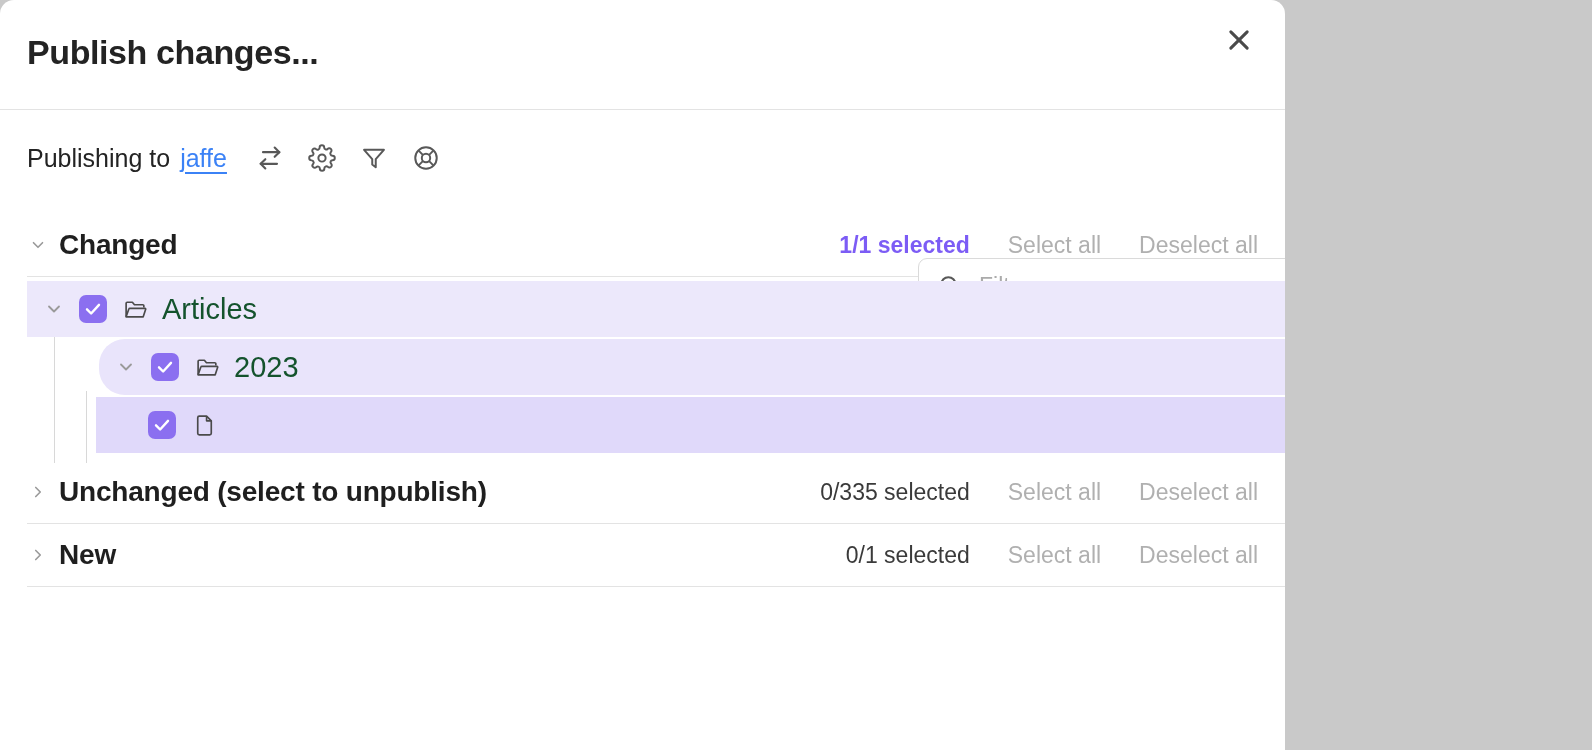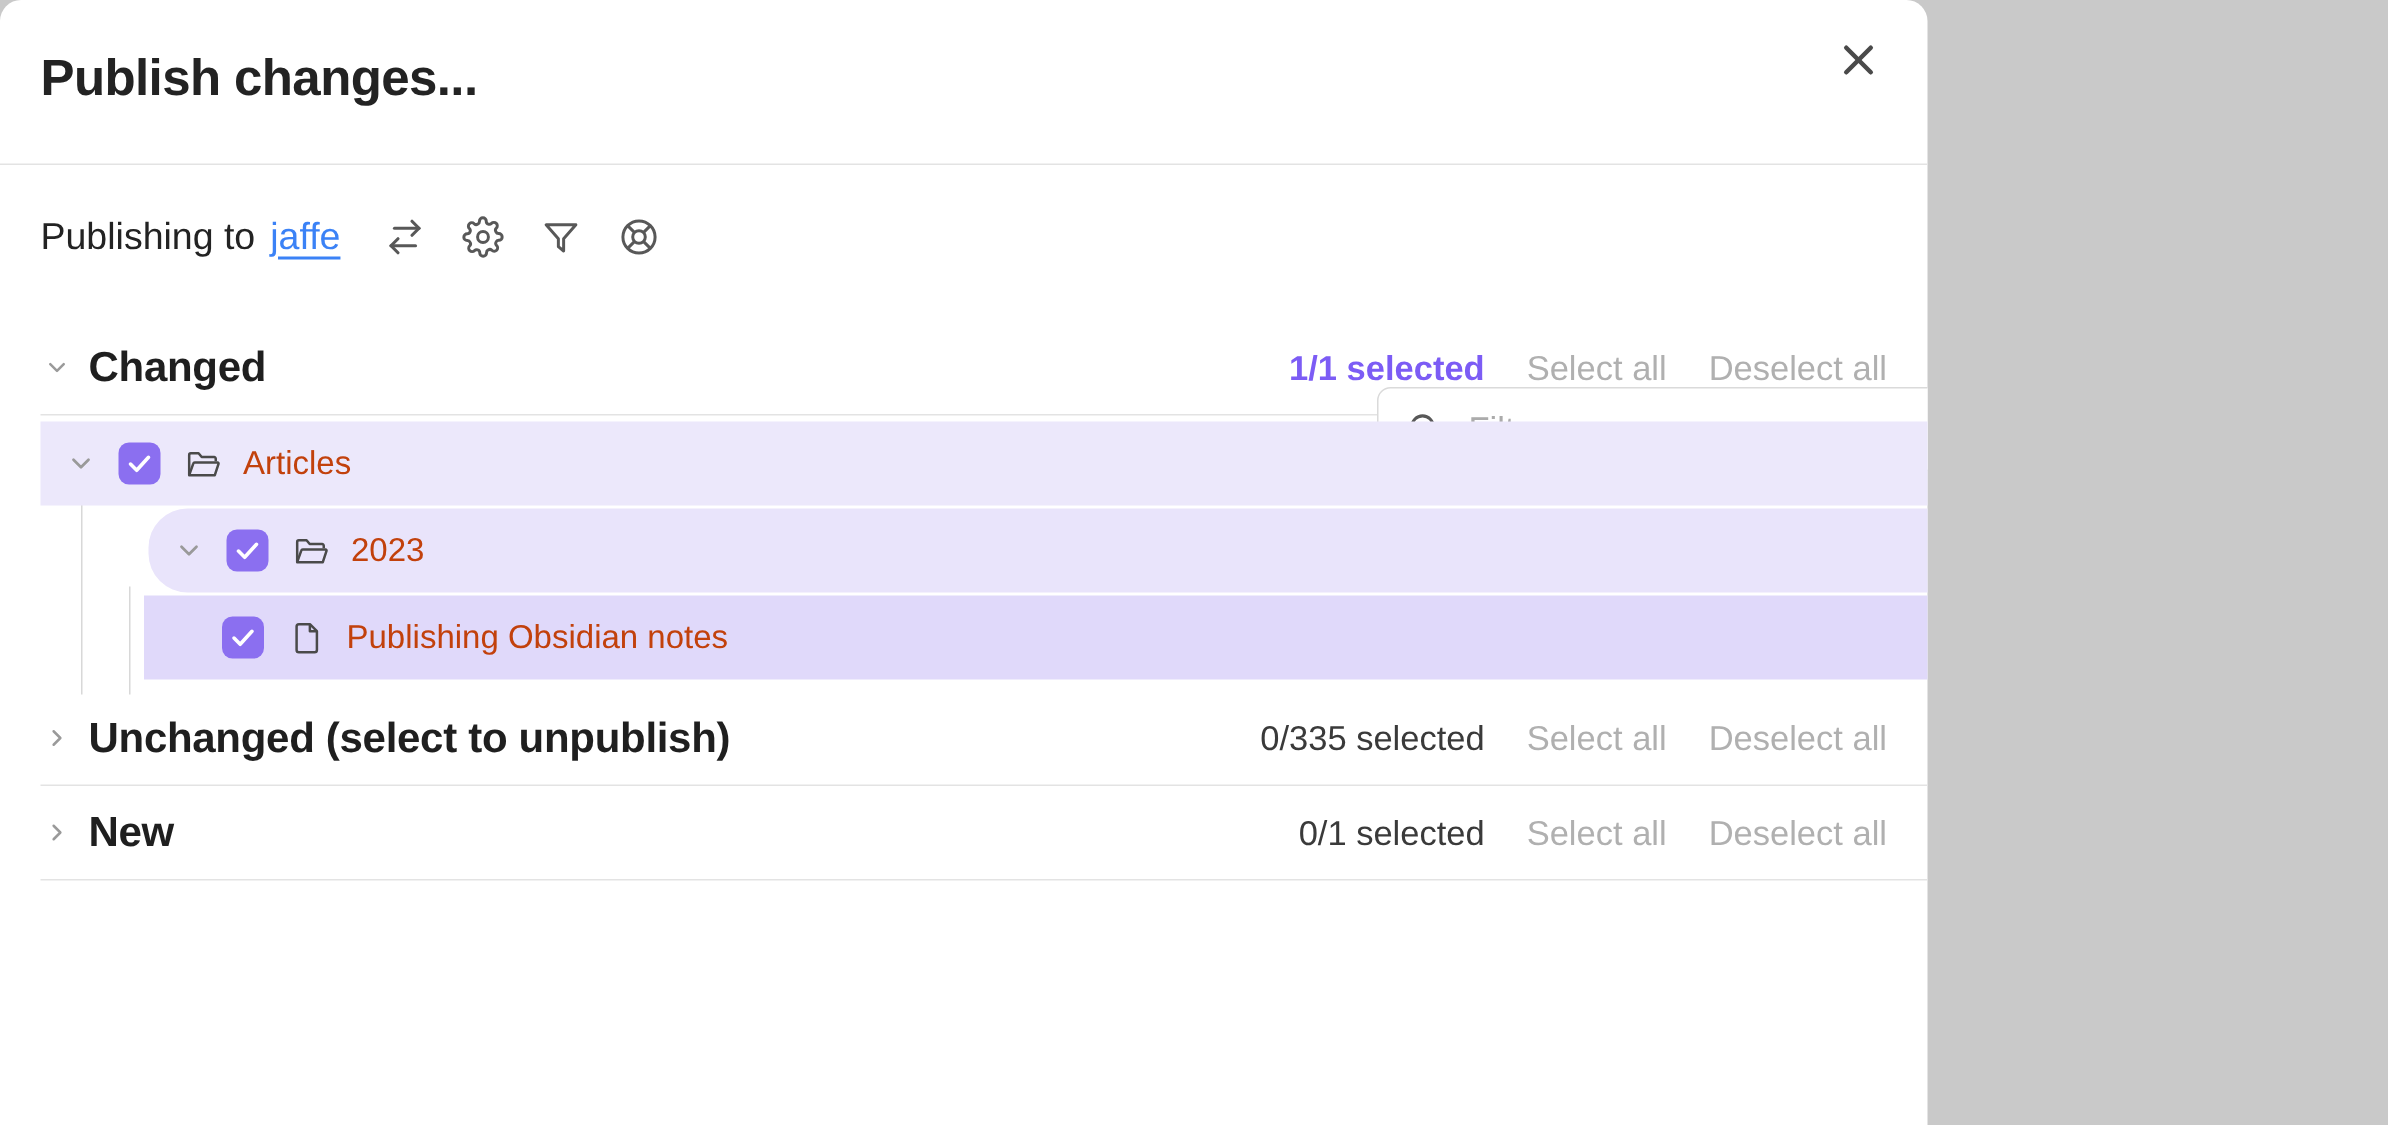--- a/index.html
+++ b/index.html
@@ -161,21 +161,21 @@
   }
   .section-actions {
     margin-left: auto;
     display: flex;
     align-items: flex-start;
     gap: 28px;
     font-size: 23px;
   }
   .sel-count { font-weight: bold; color: #7c5cf5; }
   .sel-count.plain { font-weight: normal; color: #3a3a3a; }
-  .sel-link { color: #b0b0b0; cursor: pointer; }
+  .sel-link { color: #b0b0b0; cursor: pointer; margin-left: 10px; }
 
   .divider {
     height: 1px;
     background: #e3e3e3;
     margin: 0 27px 0 27px;
     width: 1510px;
   }
 
   
   .tree { position: relative; padding: 4px 0 6px 0; }
@@ -222,22 +222,22 @@
   }
   .node-icon {
     margin-left: 16px;
     display: flex;
     align-items: center;
     color: #4a4a4a;
     flex-shrink: 0;
   }
   .node-label {
     margin-left: 14px;
-    font-size: 22px;
-    color: #c2410c;
+    font-size: 29px;
+    color: #14532d;
   }
   .row-right {
     margin-left: auto;
     display: flex;
     align-items: center;
     gap: 26px;
     padding-right: 20px;
   }
   .status-changed { font-size: 23px; color: #8b6ff0; }
   .diff-icon { display: flex; align-items: center; color: #555; cursor: pointer; }
@@ -373,21 +373,20 @@
         <svg width="18" height="18" viewBox="0 0 24 24" fill="none" stroke="#ffffff" stroke-width="3.2" stroke-linecap="round" stroke-linejoin="round">
             <polyline points="4 12.5 9.5 18 20 6.5"></polyline>
           </svg>
       </span>
       <span class="node-icon">
         <svg width="25" height="25" viewBox="0 0 24 24" fill="none" stroke="currentColor" stroke-width="1.6" stroke-linejoin="round">
           <path d="M14 3H7a1.5 1.5 0 0 0-1.5 1.5v15A1.5 1.5 0 0 0 7 21h10a1.5 1.5 0 0 0 1.5-1.5V7.5z"></path>
             <polyline points="14 3 14 7.5 18.5 7.5"></polyline>
         </svg>
       </span>
-      <span class="node-label">Publishing Obsidian notes</span>
       <span class="row-right">
         <span class="status-changed">changed</span>
         <span class="diff-icon">
           <svg width="26" height="26" viewBox="0 0 24 24" fill="none" stroke="currentColor" stroke-width="1.8" stroke-linejoin="round">
             <rect x="3.5" y="4.5" width="17" height="15" rx="1.6"></rect>
               <line x1="12" y1="4.5" x2="12" y2="19.5"></line>
           </svg>
         </span>
       </span>
     </div>

